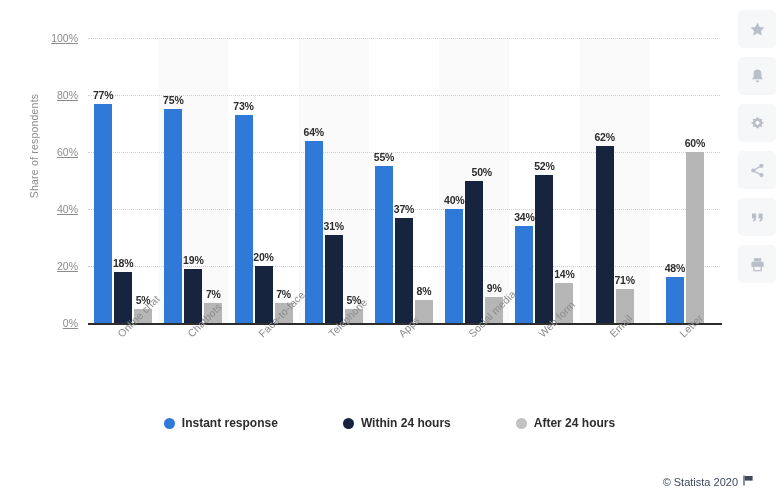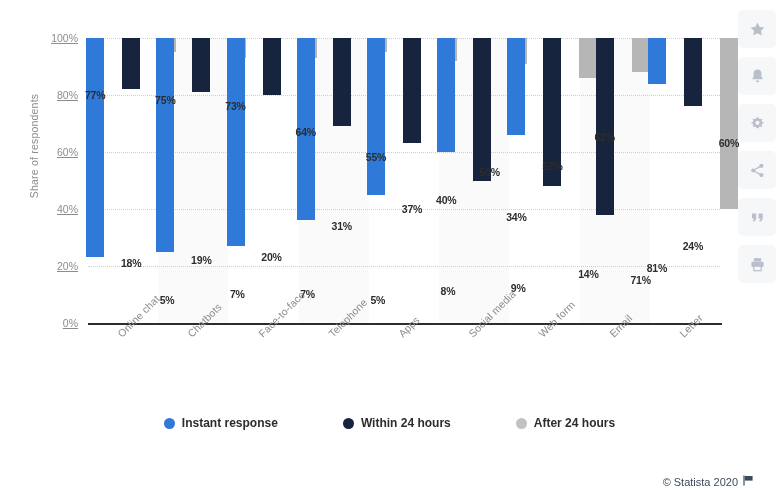--- a/index.html
+++ b/index.html
@@ -102,23 +102,22 @@
     display: flex;
     align-items: flex-end;
     justify-content: center;
     gap: 2px;
   }
   .bar-wrap {
     position: relative;
     width: 18px;
     display: flex;
     flex-direction: column;
-    justify-content: flex-start;
+    justify-content: flex-end;
     height: 100%;
-    margin-left: 16px;
   }
   .bar {
     width: 18px;
   }
   .bar.s0 { background: #2f7ad9; }
   .bar.s1 { background: #16243d; }
   .bar.s2 { background: #b6b6b6; }
 
   .bar-label {
     position: absolute;
@@ -362,26 +361,22 @@
             </div>
             <div class="bar-wrap">
               <span class="bar-label" style="bottom: 37.2px;">71%</span>
               <div class="bar s2" style="height: 34.2px;"></div>
             </div>
           </div>
         </div>
         <div class="group" style="left: 561.778px; width: 70.2222px;">
           <div class="bars">
             <div class="bar-wrap">
-              <span class="bar-label" style="bottom: 48.6px;">81%</span>
+              <span class="bar-label" style="bottom: 48.6px;">48%</span>
               <div class="bar s0" style="height: 45.6px;"></div>
-            </div>
-            <div class="bar-wrap">
-              <span class="bar-label" style="bottom: 71.4px;">24%</span>
-              <div class="bar s1" style="height: 68.4px;"></div>
             </div>
             <div class="bar-wrap">
               <span class="bar-label" style="bottom: 174px;">60%</span>
               <div class="bar s2" style="height: 171px;"></div>
             </div>
           </div>
         </div>
       </div>
   </div>
 

